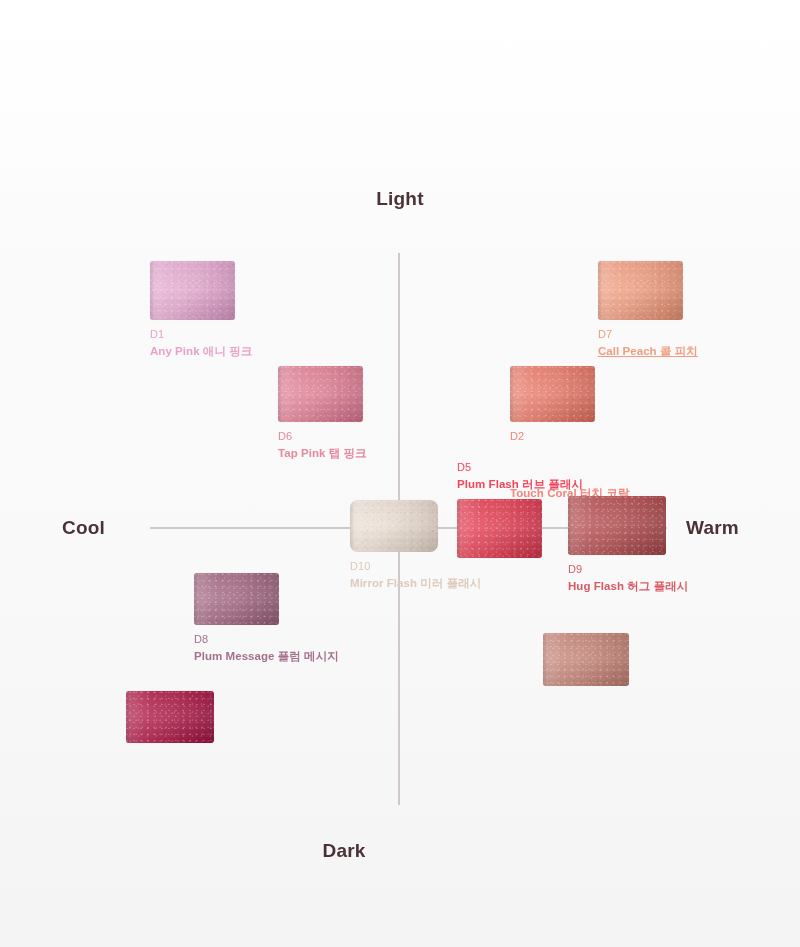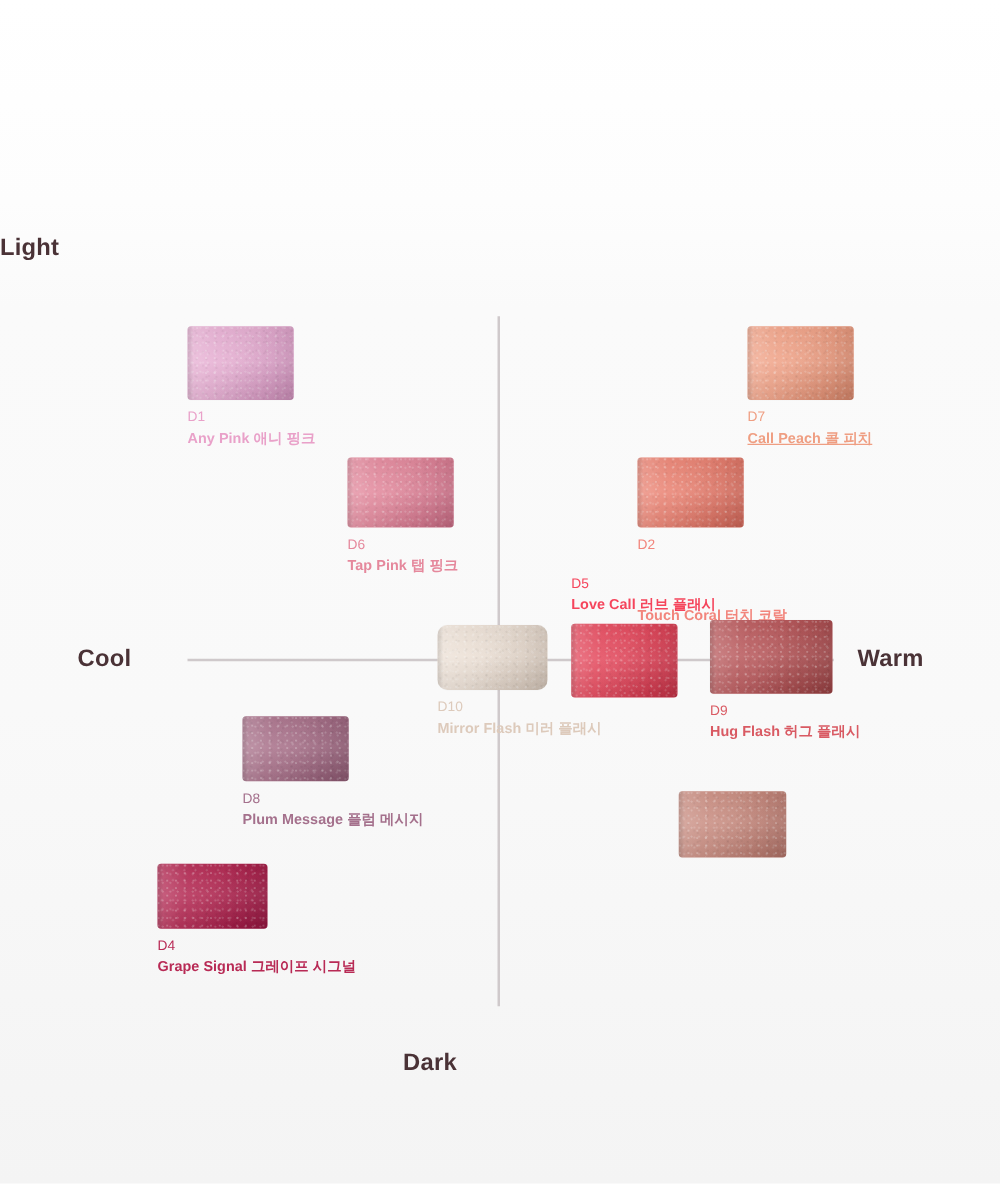--- a/index.html
+++ b/index.html
@@ -42,21 +42,21 @@
 
   
   .pole {
     position: absolute;
     color: #4a3236;
     font-weight: bold;
     font-size: 19px;
     letter-spacing: 0.2px;
     white-space: nowrap;
   }
-  .pole-light { left: 0; top: 188px; width: 800px; text-align: left; }
+  .pole-light { left: 0; top: 188px; width: 800px; text-align: center; }
   .pole-dark  { left: 0; top: 840px; width: 688px; text-align: center; }
   .pole-cool  { left: 62px;  top: 517px; }
   .pole-warm  { left: 686px; top: 517px; }
 
   
   .swatch-item {
     position: absolute;
   }
   .chip {
     width: 86px;
@@ -169,21 +169,21 @@
           <div class="leftedge"></div>
         </div>
         <div class="caption">
           <div class="code" style="color: rgb(242, 133, 124);">D2</div>
           <div class="name" style="color: rgb(242, 133, 124); margin-top: 40px;">Touch Coral 터치 코랄</div>
         </div>
       </div>
       <div class="swatch-item" style="left: 457px; top: 460px;">
         <div class="caption caption-top">
           <div class="code" style="color: rgb(245, 69, 92);">D5</div>
-          <div class="name" style="color: rgb(245, 69, 92);">Love Call 러브 플래시</div>
+          <div class="name" style="color: rgb(245, 69, 92);">Plum Flash 러브 플래시</div>
         </div>
         <div class="chip" style="width: 85px; height: 59px; background: linear-gradient(125deg, rgb(228, 72, 92) 0%, rgb(228, 72, 92) 45%, rgb(207, 51, 73) 100%);">
           <div class="grain"></div>
           <div class="sheen"></div>
           <div class="leftedge"></div>
         </div>
       </div>
       <div class="swatch-item" style="left: 568px; top: 496px;">
         <div class="chip" style="width: 98px; height: 59px; background: linear-gradient(125deg, rgb(184, 87, 90) 0%, rgb(184, 87, 90) 45%, rgb(160, 68, 70) 100%);">
           <div class="grain"></div>
@@ -223,19 +223,15 @@
           <div class="sheen"></div>
           <div class="leftedge"></div>
         </div>
       </div>
       <div class="swatch-item" style="left: 126px; top: 691px;">
         <div class="chip" style="width: 88px; height: 52px; background: linear-gradient(125deg, rgb(179, 39, 81) 0%, rgb(179, 39, 81) 45%, rgb(156, 20, 65) 100%);">
           <div class="grain"></div>
           <div class="sheen"></div>
           <div class="leftedge"></div>
         </div>
-        <div class="caption">
-          <div class="code" style="color: rgb(184, 42, 85);">D4</div>
-          <div class="name" style="color: rgb(184, 42, 85);">Grape Signal 그레이프 시그널</div>
-        </div>
       </div>
     </div>
 </div>
 
 </body></html>

